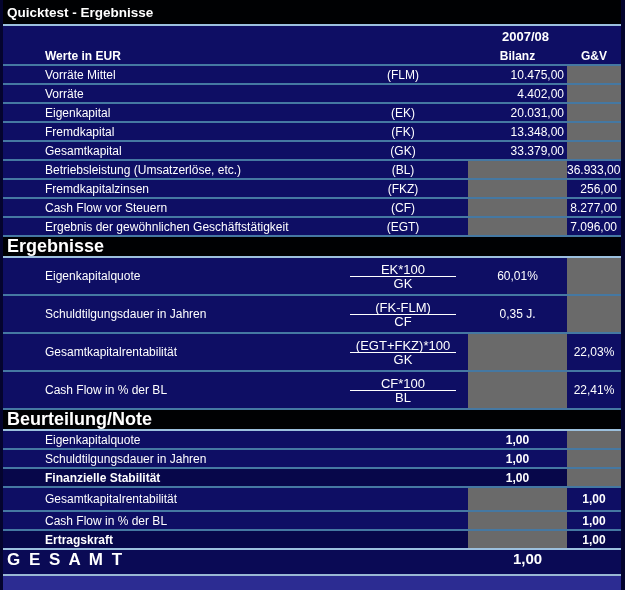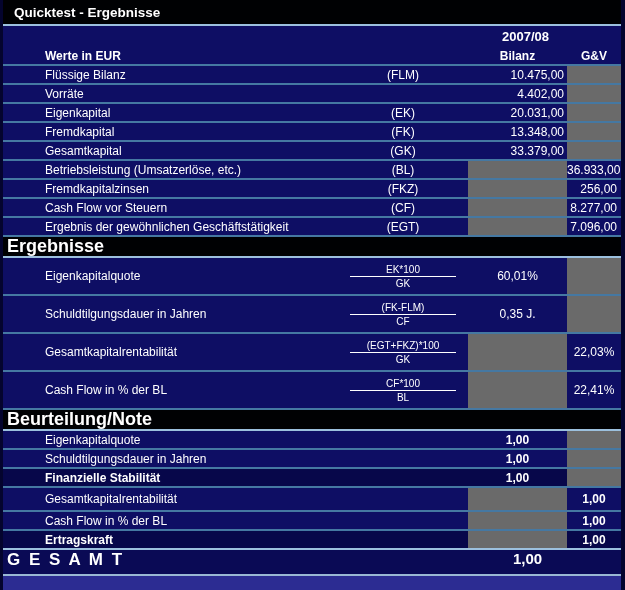--- a/index.html
+++ b/index.html
@@ -9,21 +9,21 @@
     font-family:"Liberation Sans", sans-serif;
   }
   .sheet{
     width:625px;height:590px;box-sizing:border-box;
     border-left:3px solid #04042e;border-right:4px solid #04042e;
     background:#0e0e64;display:flex;flex-direction:column;
   }
   .titlebar{
     height:26px;flex:0 0 26px;box-sizing:border-box;background:#000103;
     border-bottom:2px solid #9cc0de;display:flex;align-items:center;
-    padding-left:11px;font-weight:bold;font-size:13.5px;
+    padding-left:4px;font-weight:bold;font-size:13.5px;
   }
   .yearrow{height:20px;flex:0 0 20px;display:flex;align-items:center;font-size:13px;}
   .lead{flex:0 0 427px;}
   .merged{flex:1;text-align:center;font-weight:bold;}
   .headrow{
     height:20px;flex:0 0 20px;box-sizing:border-box;
     border-bottom:2px solid #4578a2;display:flex;align-items:flex-end;
     padding-bottom:1px;font-weight:bold;font-size:12px;
   }
   .c-label{flex:0 0 297px;padding-left:4px;white-space:nowrap;overflow:hidden;box-sizing:border-box;margin-left:38px;}
@@ -36,21 +36,21 @@
   .row{
     display:flex;align-items:center;box-sizing:border-box;
     border-bottom:2px solid #4578a2;font-size:12px;
     height:19px;flex:0 0 19px;
   }
   .ratio-row{height:38px;flex:0 0 38px;}
   .tall{height:24px;flex:0 0 24px;}
   .summary{background:#07074a;font-weight:bold;}
   .summary .c-bilanz,.summary .c-gv{font-weight:bold;}
   .notes .c-bilanz,.notes .c-gv{font-weight:bold;}
-  .formula{display:flex;flex-direction:column;align-items:center;font-size:10px;line-height:13px;}
+  .formula{display:flex;flex-direction:column;align-items:center;font-size:13px;line-height:13px;}
   .formula .num{min-width:100px;text-align:center;border-bottom:1px solid #ffffff;padding:0 3px;}
   .formula .den{text-align:center;}
   .sectionbar{
     height:21px;flex:0 0 21px;box-sizing:border-box;background:#000103;
     border-bottom:2px solid #9cc0de;display:flex;align-items:center;
     padding-left:4px;font-weight:bold;font-size:18px;text-align:right;
   }
   #note-rows .row:last-child{border-bottom-color:#9cc0de;}
   .totalrow{
     height:25px;flex:0 0 25px;box-sizing:border-box;background:#0a0a55;
@@ -77,21 +77,21 @@
 
   <div class="headrow">
     <div class="c-label">Werte in EUR</div>
     <div class="c-formula"></div>
     <div class="c-bilanz">Bilanz</div>
     <div class="c-gv">G&amp;V</div>
   </div>
 
   <div id="input-rows">
       <div class="row">
-        <div class="c-label">Flüssige Bilanz</div>
+        <div class="c-label">Vorräte Mittel</div>
         <div class="c-formula">(FLM)</div>
         <div class="c-bilanz">10.475,00</div>
         <div class="c-gv gray"></div>
       </div>
       <div class="row">
         <div class="c-label">Vorräte</div>
         <div class="c-formula"></div>
         <div class="c-bilanz">4.402,00</div>
         <div class="c-gv gray"></div>
       </div>

